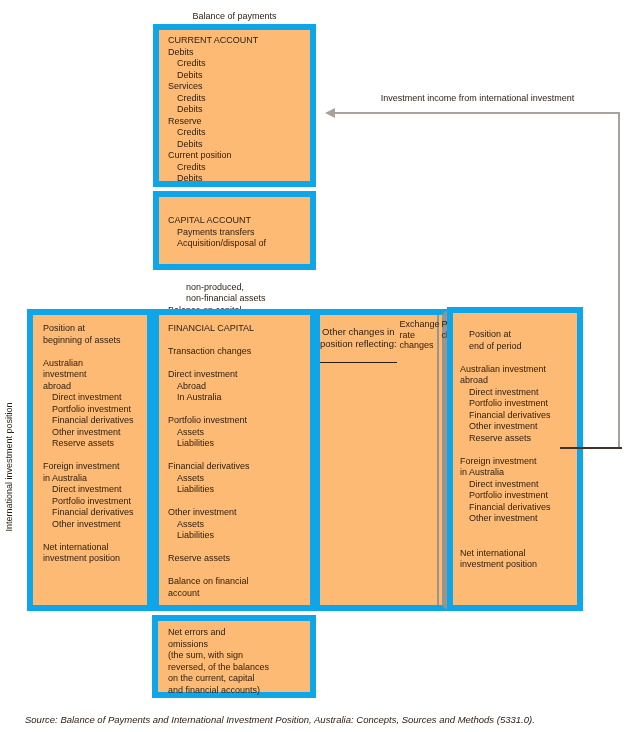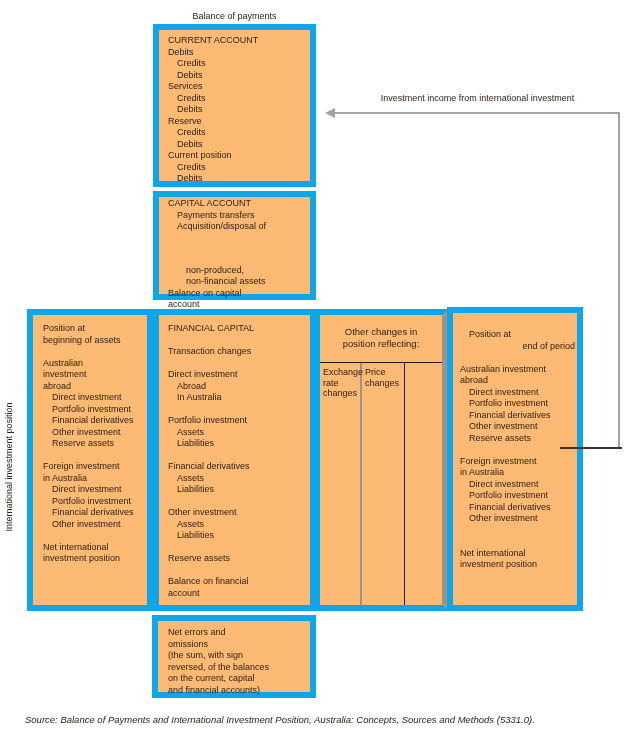--- a/index.html
+++ b/index.html
@@ -10,28 +10,28 @@
   .box{
     position:absolute;border:6px solid #0ea5e9;background:#fdba74;box-sizing:border-box;
   }
   .lines{font-size:9px;line-height:11.5px;}
   .lines div{white-space:pre;min-height:11.5px;}
   .label{position:absolute;font-size:9px;line-height:11px;}
   .center{text-align:center;}
 
   #title{left:153px;top:11px;width:163px;}
   #box-current{left:153px;top:24px;width:163px;height:163px;padding:5px 4px 0 9px;}
-  #box-capital{left:153px;top:191px;width:163px;height:109px;padding:1px 4px 0 9px;}
+  #box-capital{left:153px;top:191px;width:163px;height:79px;padding:18px 4px 0 9px;}
   #box-financial{left:153px;top:309px;width:163px;height:302px;padding:8px 4px 0 9px;}
   #box-left{left:27px;top:309px;width:126px;height:302px;padding:8px 3px 0 10px;}
   #box-right{left:447px;top:307px;width:136px;height:304px;padding:16px 2px 0 7px;}
   #box-net-errors{left:152px;top:615px;width:164px;height:83px;padding:6px 3px 0 10px;}
 
   #box-middle{left:314px;top:309px;width:134px;height:302px;border-right-color:#9a948e;
-    display:flex;flex-direction:column;}
+    display:flex;flex-direction:row;}
   #middle-heading{height:48px;box-sizing:border-box;border-bottom:1px solid #2a1c10;
     padding-top:11px;font-size:9.5px;line-height:11.5px;}
   #middle-cols{flex:1;display:flex;}
   .col{box-sizing:border-box;padding:4px 2px 0 3px;font-size:9px;line-height:10.5px;}
   #col-price{width:43px;border-right:1px solid #2a1c10;}
   #col-exchange{width:42px;border-right:2px solid #9a948e;}
   #col-other{flex:1;font-size:8px;line-height:10px;}
 
   #rotated-label{
     position:absolute;left:9px;top:467px;font-size:9px;white-space:nowrap;
@@ -149,21 +149,21 @@
     </div>
     <div id="col-price" class="col">
       <span>Price changes</span>
     </div>
   </div>
 </div>
 
 <div id="box-right" class="box">
   <div class="lines">
       <div style="padding-left: 9px;">Position at</div>
-      <div style="padding-left: 9px; text-align: right;">end of period</div>
+      <div style="padding-left: 9px;">end of period</div>
       <div>&nbsp;</div>
       <div>Australian investment</div>
       <div>abroad</div>
       <div style="padding-left: 9px;">Direct investment</div>
       <div style="padding-left: 9px;">Portfolio investment</div>
       <div style="padding-left: 9px;">Financial derivatives</div>
       <div style="padding-left: 9px;">Other investment</div>
       <div style="padding-left: 9px;">Reserve assets</div>
       <div>&nbsp;</div>
       <div>Foreign investment</div>

